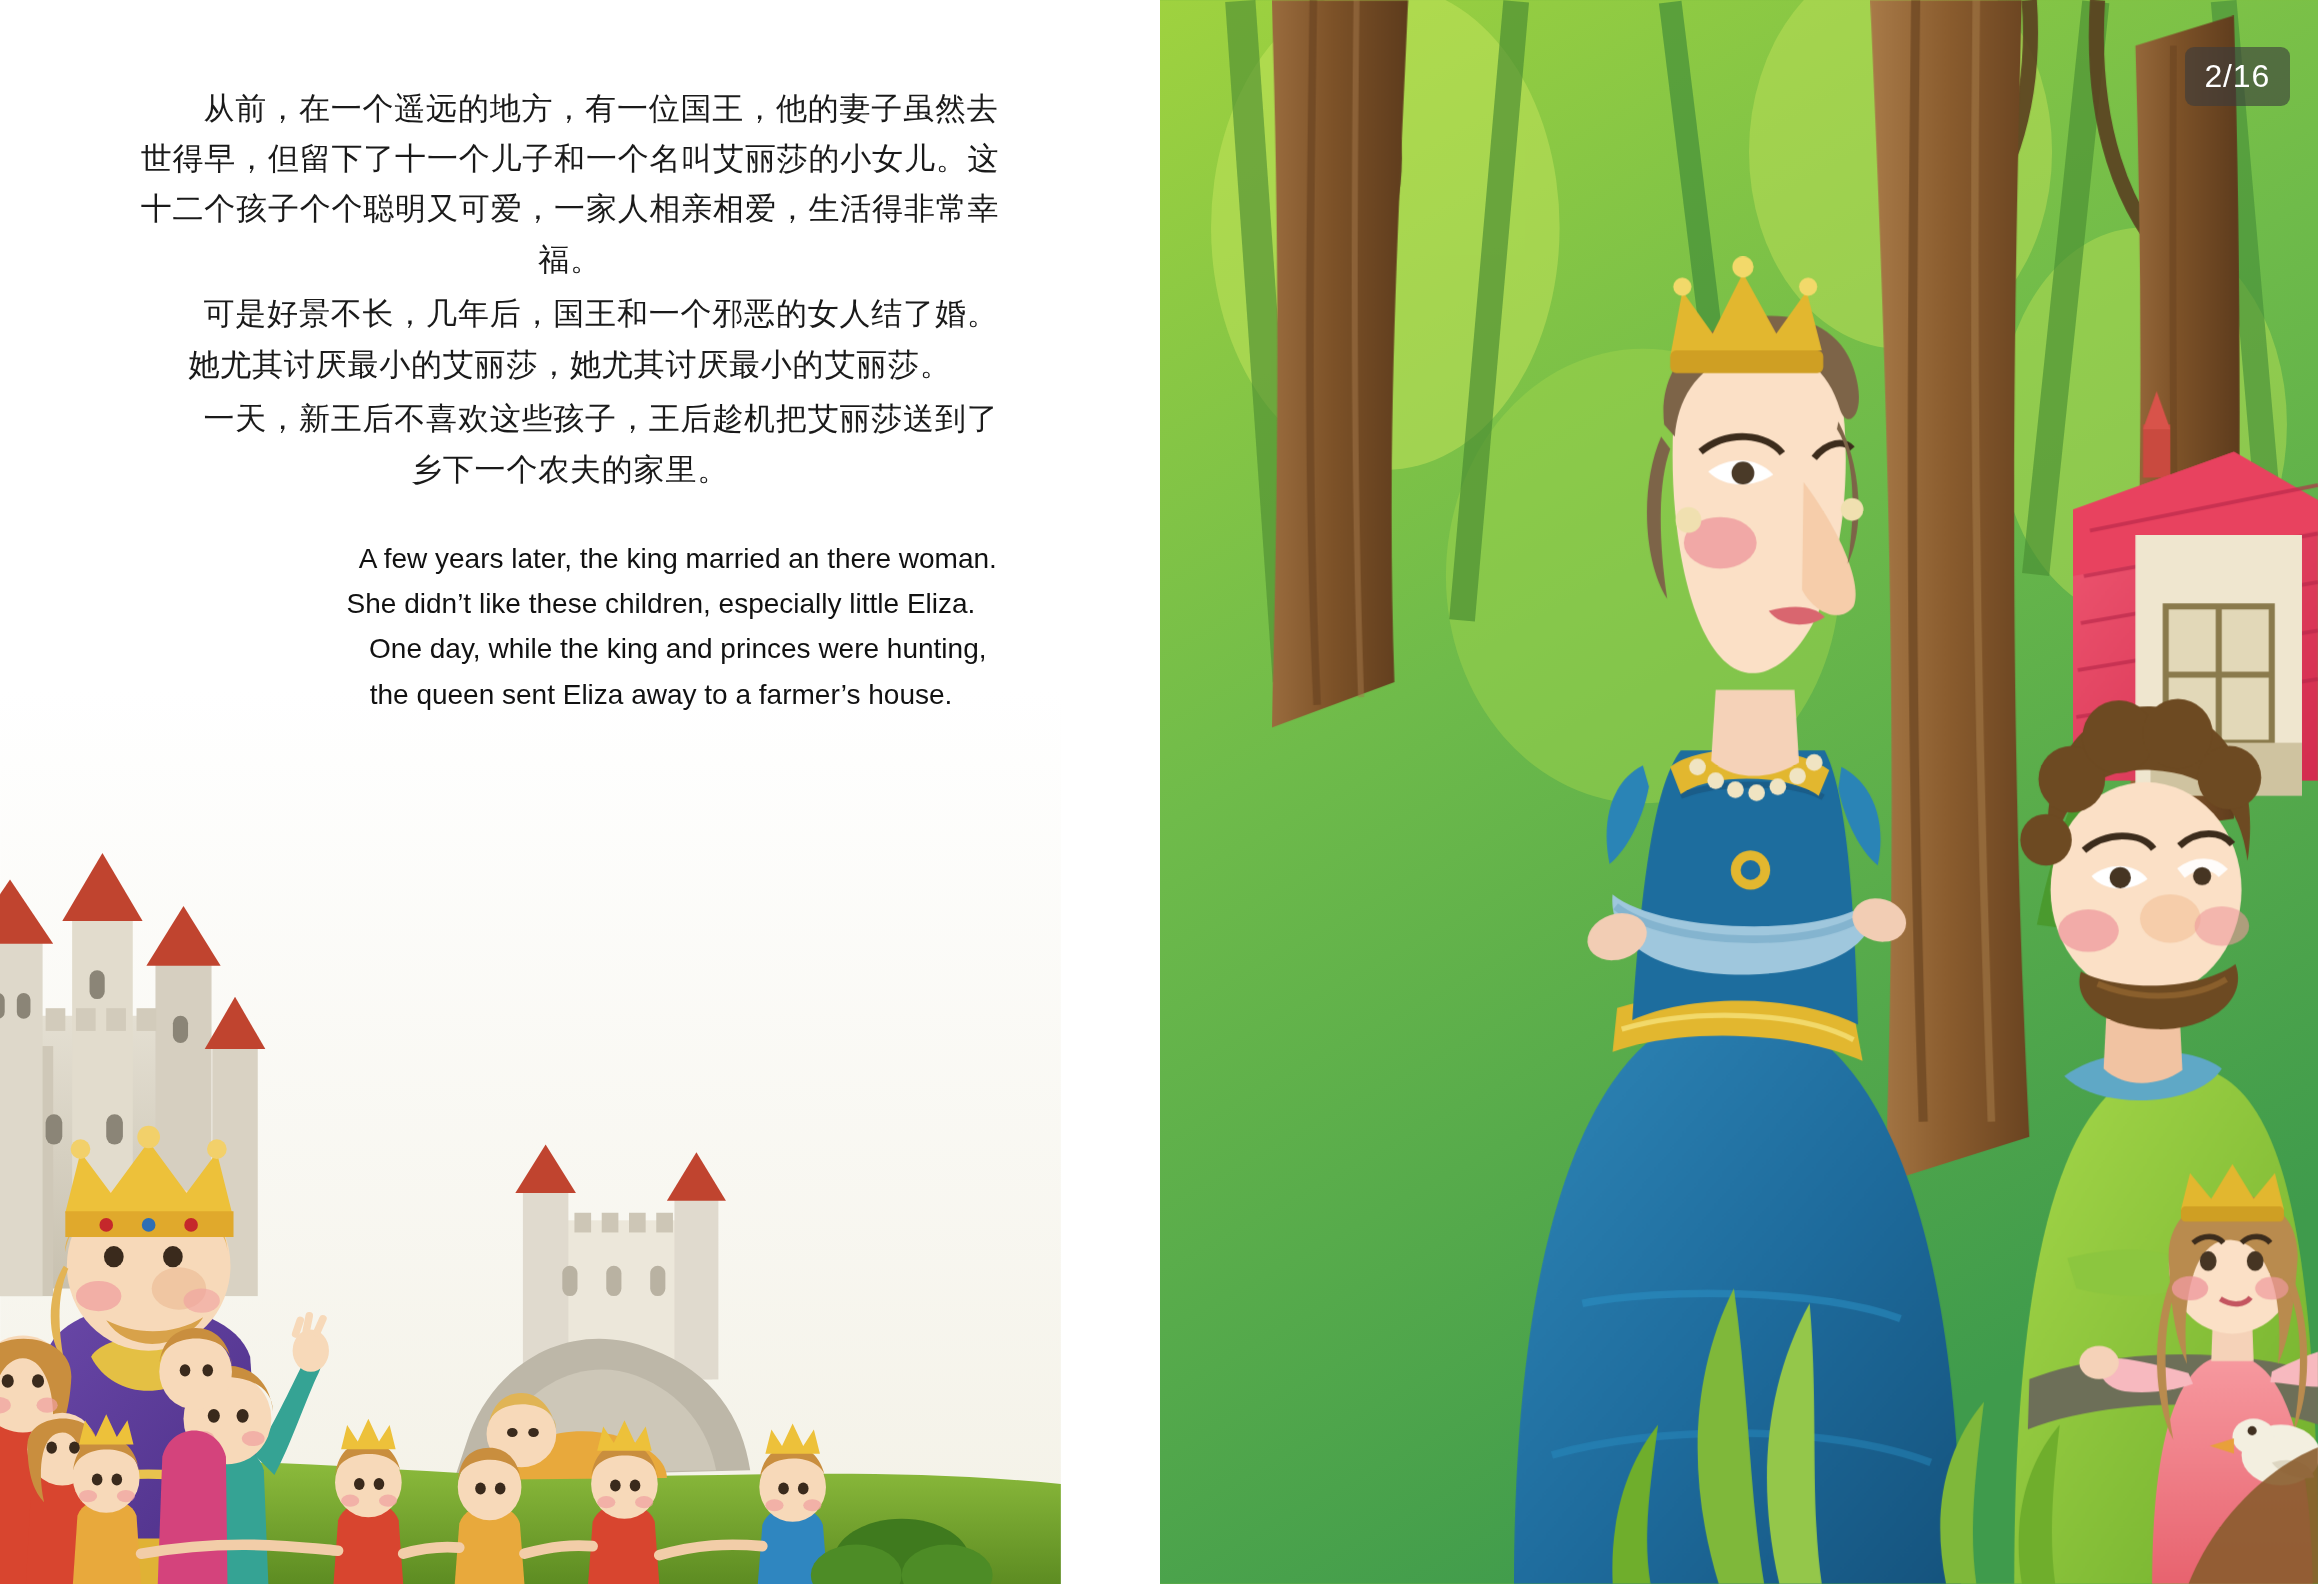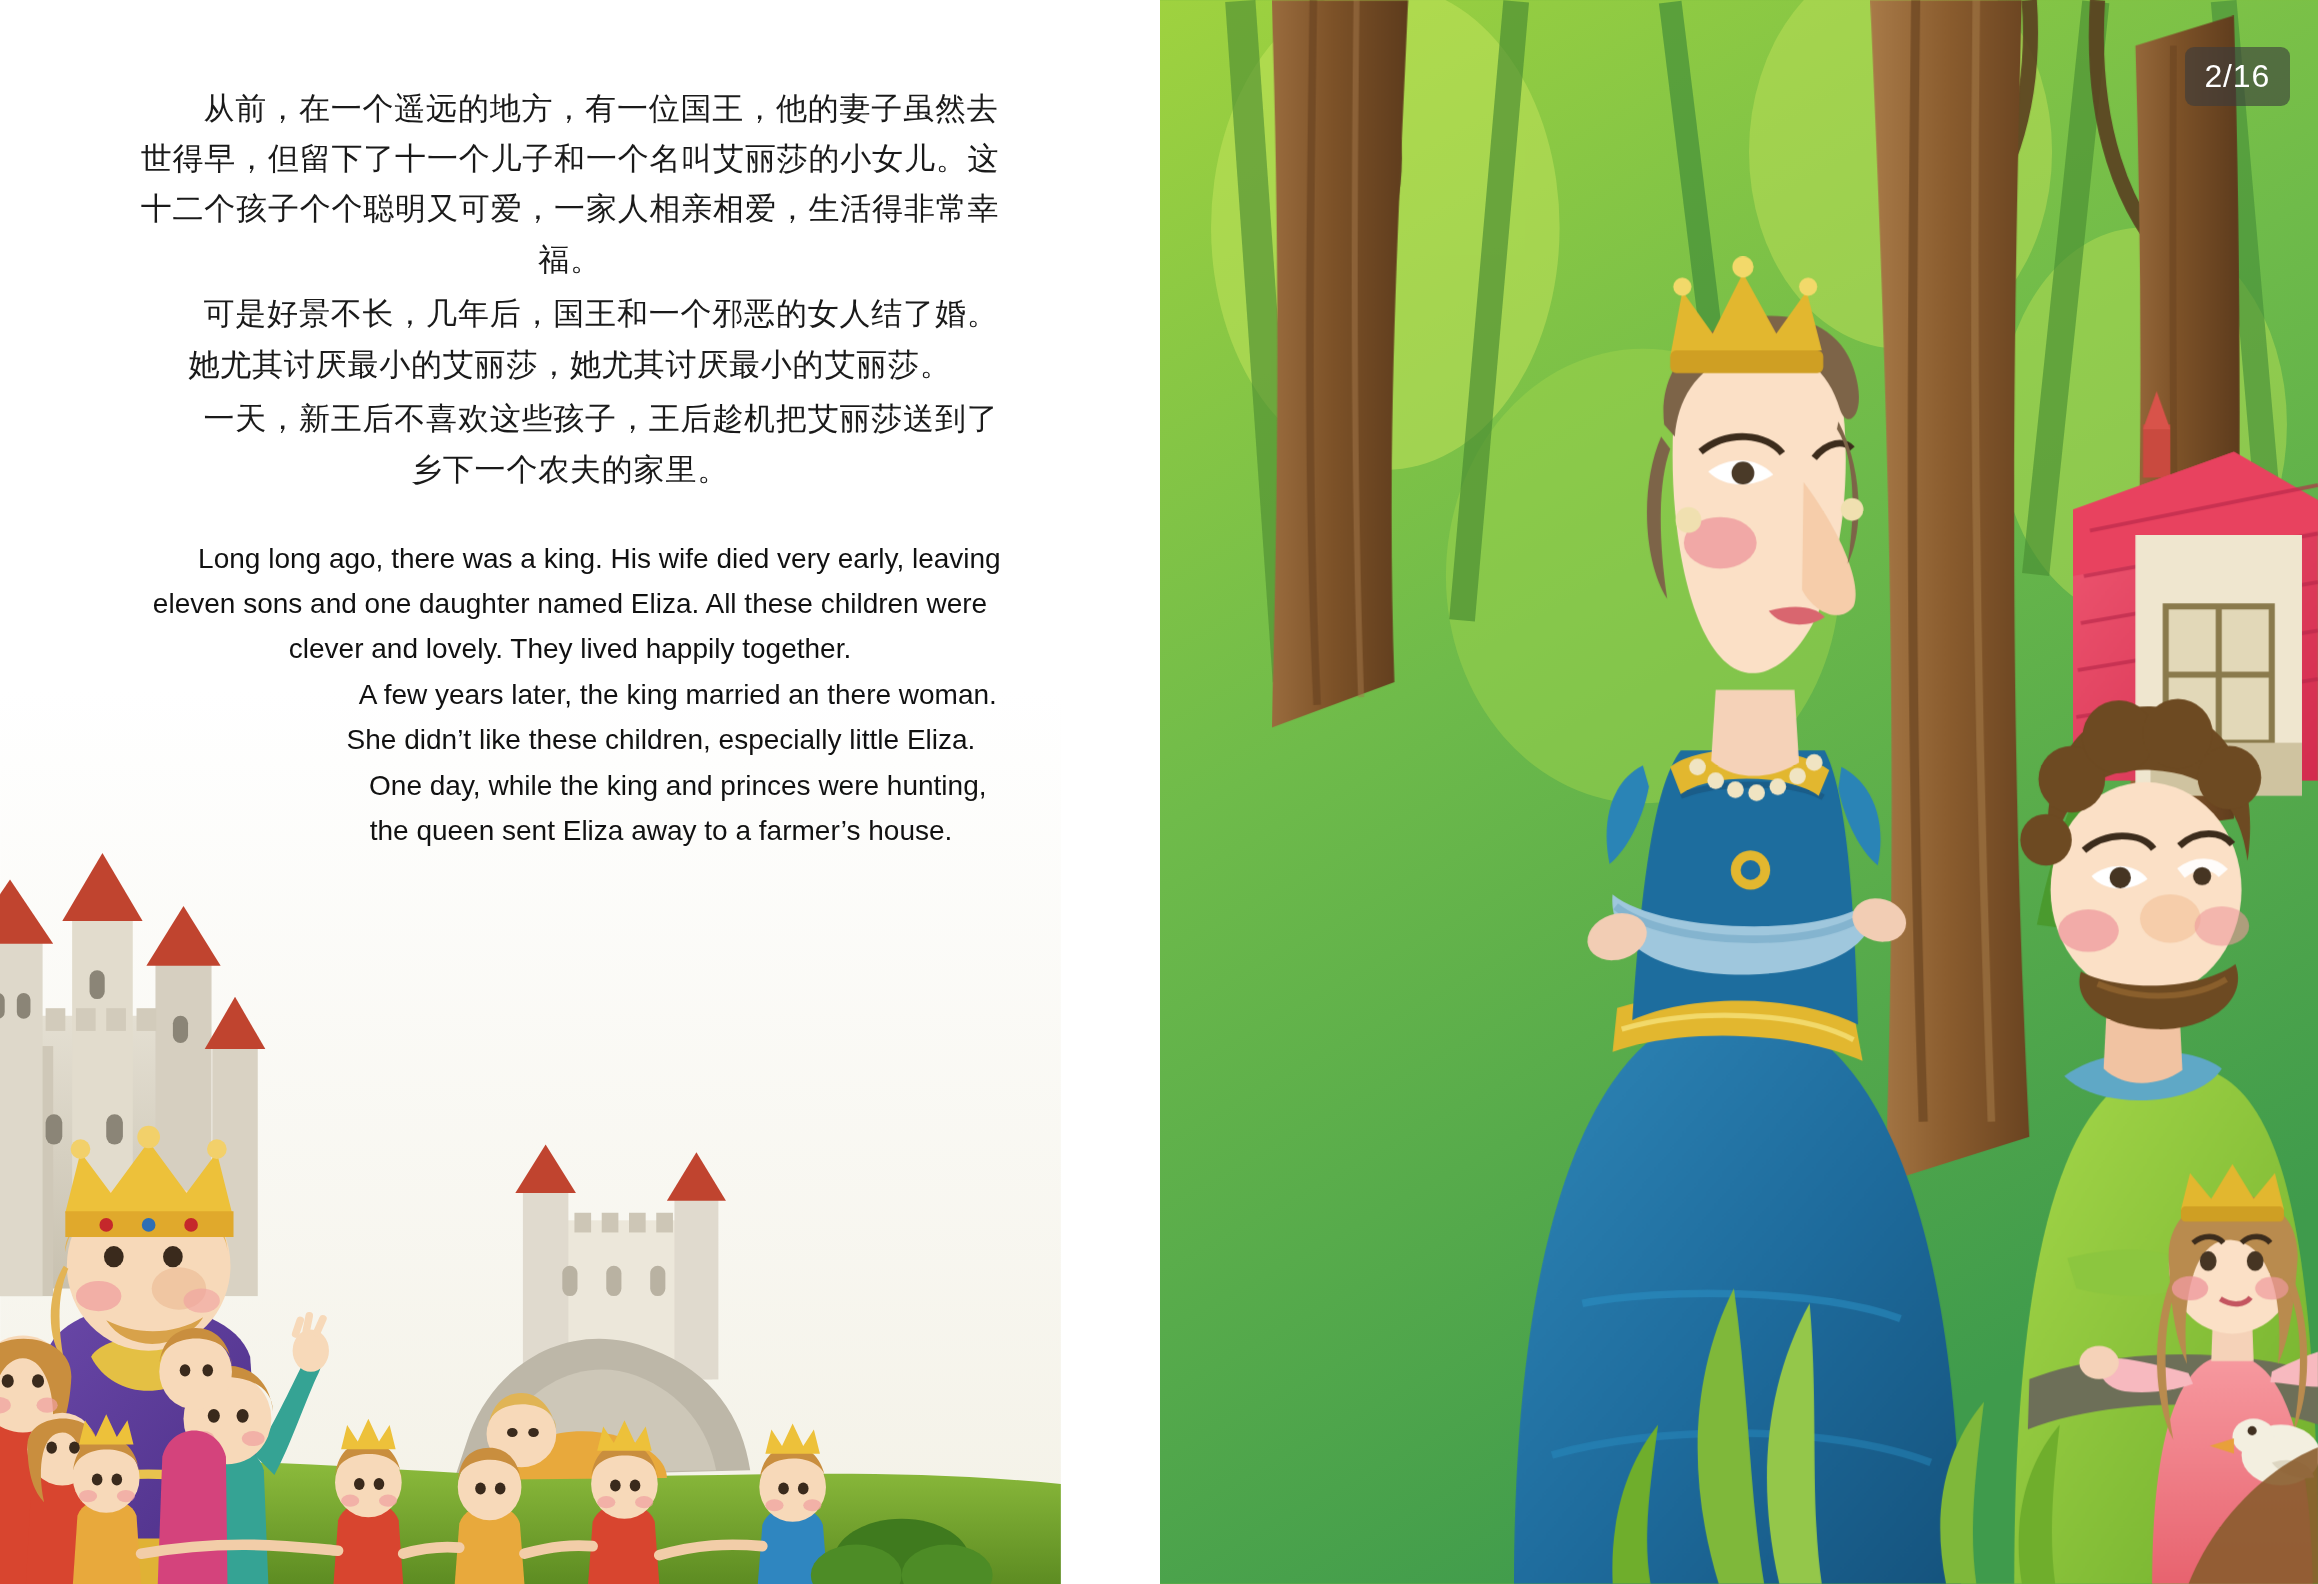--- a/index.html
+++ b/index.html
@@ -116,21 +116,20 @@
 <div class="spread">
 
   <div class="page-left">
 
     <div class="text-block">
       <p class="cn-para">从前，在一个遥远的地方，有一位国王，他的妻子虽然去世得早，但留下了十一个儿子和一个名叫艾丽莎的小女儿。这十二个孩子个个聪明又可爱，一家人相亲相爱，生活得非常幸福。</p>
       <p class="cn-para">可是好景不长，几年后，国王和一个邪恶的女人结了婚。她尤其讨厌最小的艾丽莎，她尤其讨厌最小的艾丽莎。</p>
       <p class="cn-para">一天，新王后不喜欢这些孩子，王后趁机把艾丽莎送到了乡下一个农夫的家里。</p>
 
       <div class="en-block">
-        <p class="en-para first">Long long ago, there was a king. His wife died very early, leaving eleven sons and one daughter named Eliza. All these children were clever and lovely. They lived happily together.</p>
         <p class="en-para indented">A few years later, the king married an there woman. She didn’t like these children, especially little Eliza.</p>
         <p class="en-para indented">One day, while the king and princes were hunting, the queen sent Eliza away to a farmer’s house.</p>
       </div>
     </div>
 
     <div class="left-art">
       <svg width="1061" height="894" viewBox="0 0 1400 1180" xmlns="http://www.w3.org/2000/svg">
         <defs>
           <linearGradient id="skyL" x1="0" y1="0" x2="0" y2="1">
             <stop offset="0%" stop-color="#ffffff"></stop>

